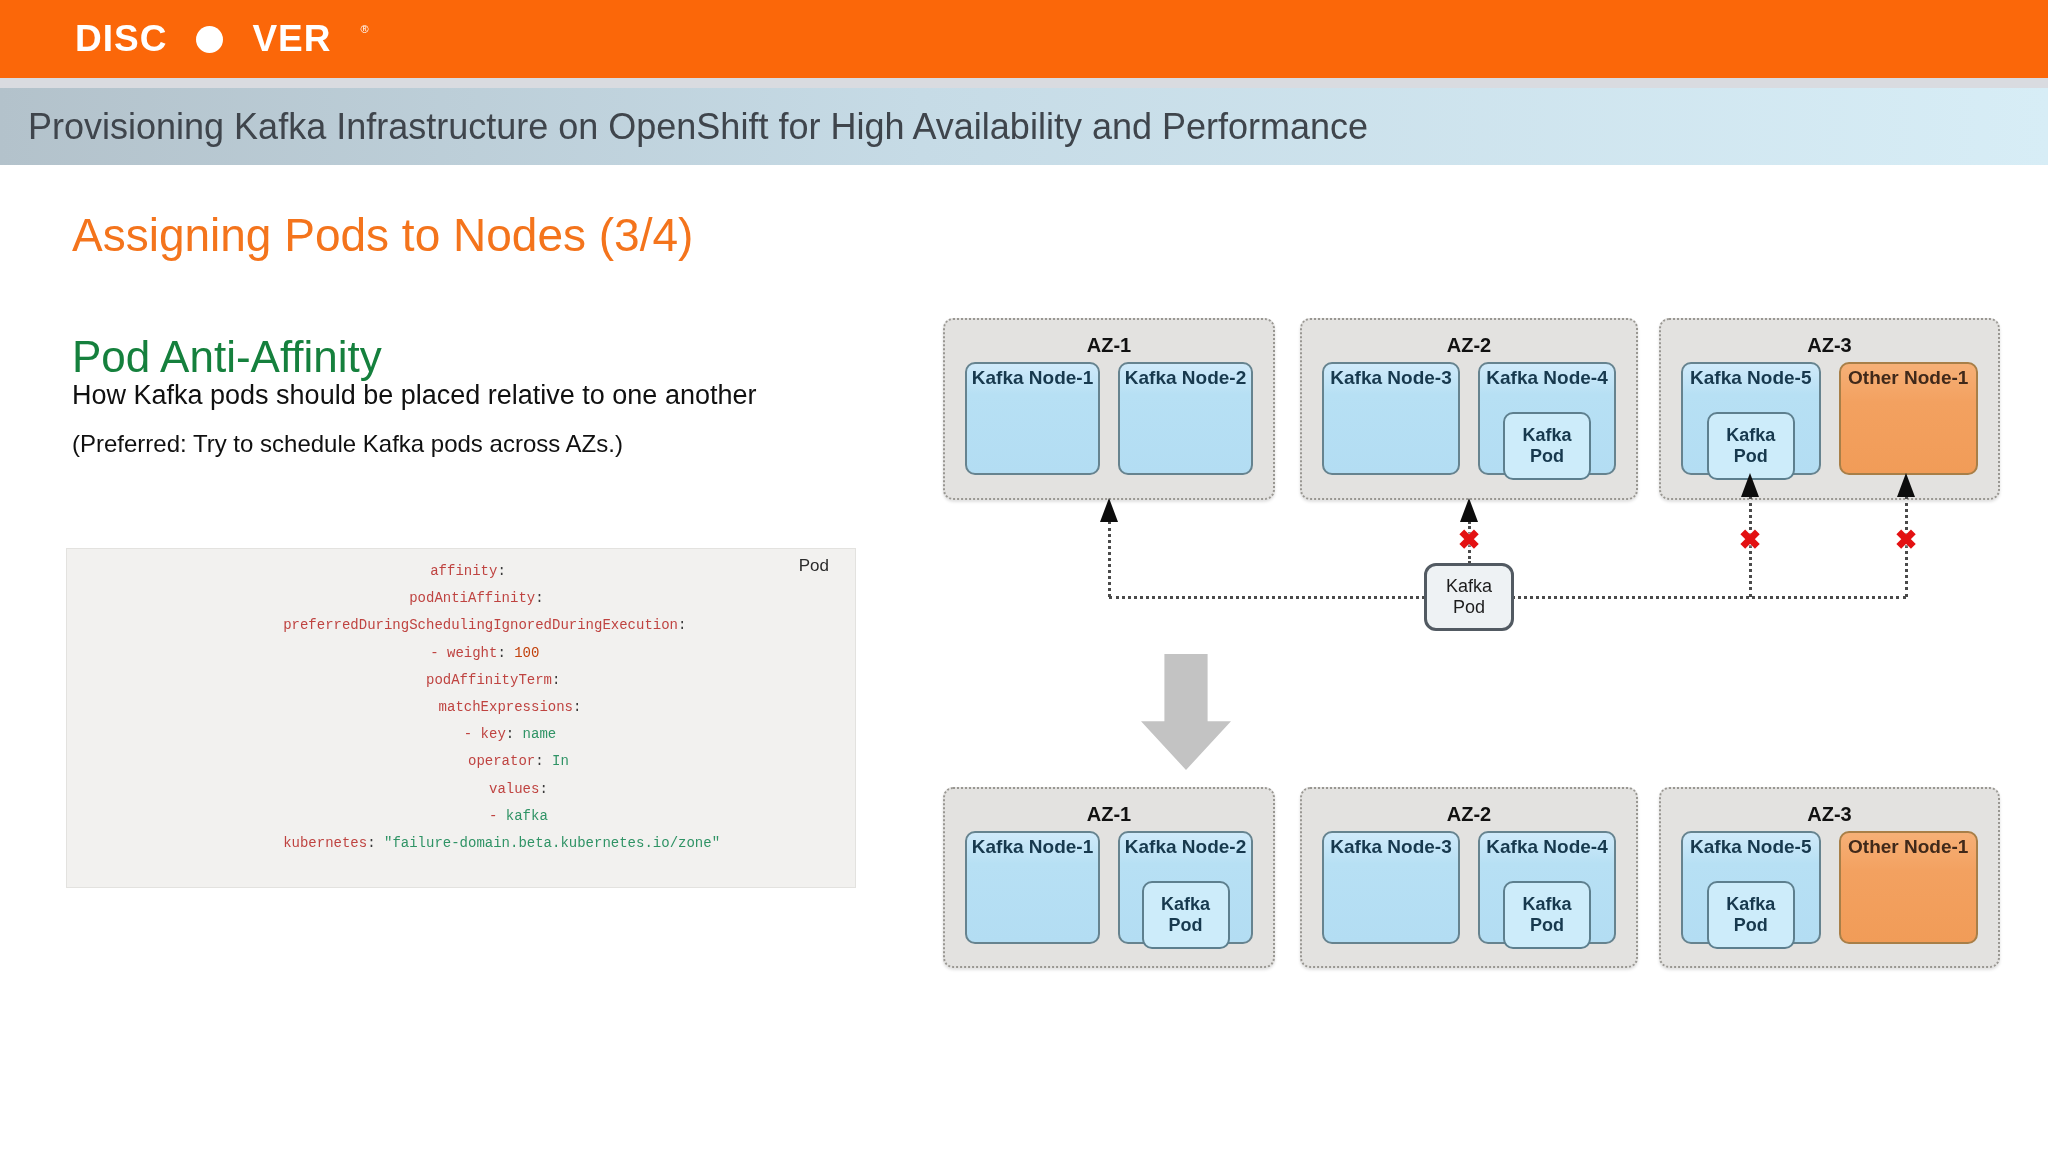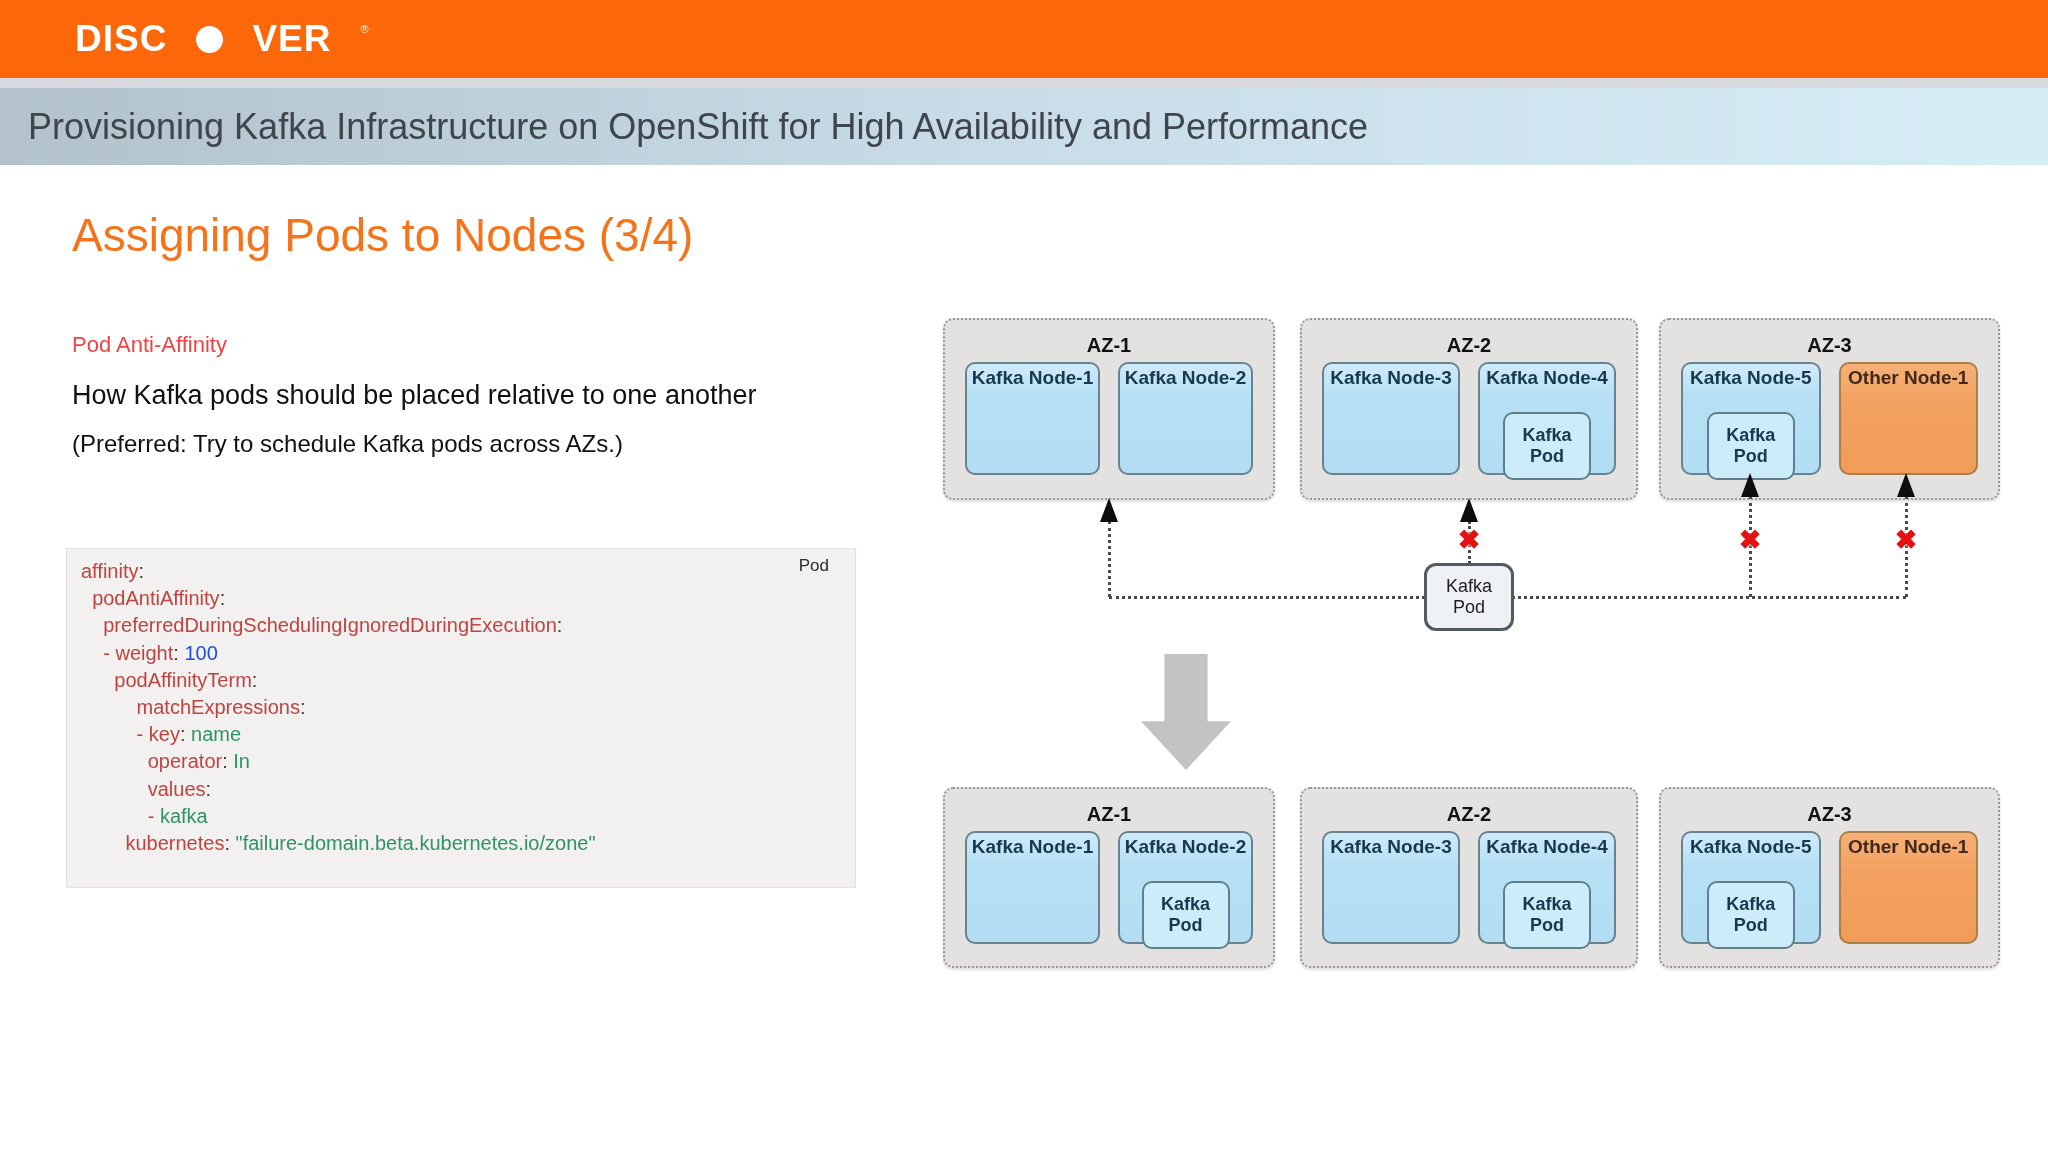--- a/index.html
+++ b/index.html
@@ -17,32 +17,32 @@
 
   .divider-strip{position:absolute;left:0;top:78px;width:2048px;height:10px;background:#d9dbe0;}
 
   .title-bar{position:absolute;left:0;top:88px;width:2048px;height:77px;
              background:linear-gradient(90deg,#b3c2cb 0%,#c6dbe6 45%,#d7edf6 100%);
              display:flex;align-items:center;padding-left:28px;box-sizing:border-box;}
   .title-bar .title{font-size:36px;color:#3f454c;}
 
   
   .slide-heading{position:absolute;left:72px;top:208px;font-size:46px;color:#F4741C;}
-  .section-title{position:absolute;left:72px;top:332px;font-size:22px;color:#ef4444;text-align:center;}
+  .section-title{position:absolute;left:72px;top:332px;font-size:44px;color:#15803d;text-align:center;}
   .section-subtitle{position:absolute;left:72px;top:380px;font-size:27px;color:#101010;}
   .section-note{position:absolute;left:72px;top:430px;font-size:24px;color:#101010;}
 
   .code-block{position:absolute;left:66px;top:548px;width:790px;height:340px;
               background:#f2f1ef;border:1px solid #e3e2df;box-sizing:border-box;
               padding:9px 0 0 14px;overflow:hidden;}
-  .code-line{font-family:Liberation Sans, sans-serif;font-size:20px;line-height:27.2px;
-             white-space:pre;}
+  .code-line{font-family:Liberation Mono, monospace;font-size:14px;line-height:27.2px;
+             white-space:pre;text-align:center;}
   .tok-key{color:#bf4340;}
   .tok-p{color:#3a3a3a;}
-  .tok-num{color:#1d4ed8;}
+  .tok-num{color:#c2410c;}
   .tok-val{color:#2f9365;}
   .code-overlay-label{position:absolute;right:26px;top:7px;font-size:17px;color:#2b2b2b;
                       font-family:"Liberation Sans", sans-serif;}
 
   
   .az-row{position:absolute;left:0;width:2048px;}
   .az-row.row-top{top:318px;height:182px;}
   .az-row.row-bottom{top:787px;height:181px;}
   .az{position:absolute;top:0;bottom:0;background:#e3e2e0;border:2px dotted #999792;
       border-radius:10px;box-sizing:border-box;padding:8px 20px 0;

